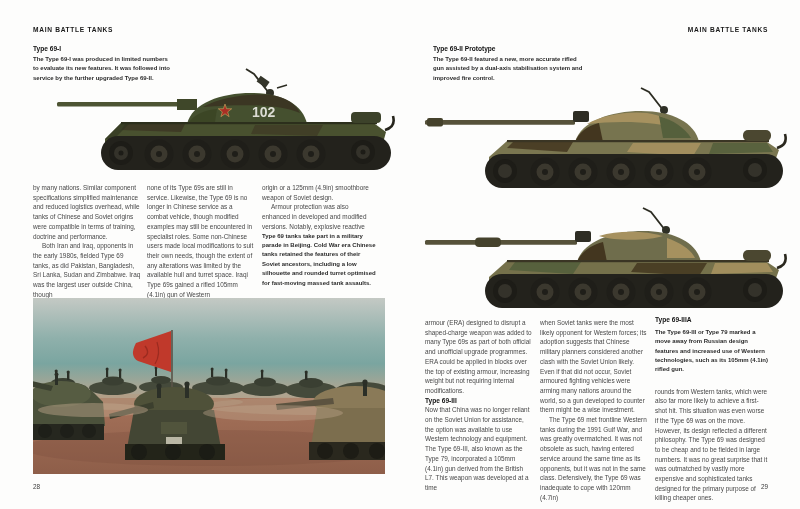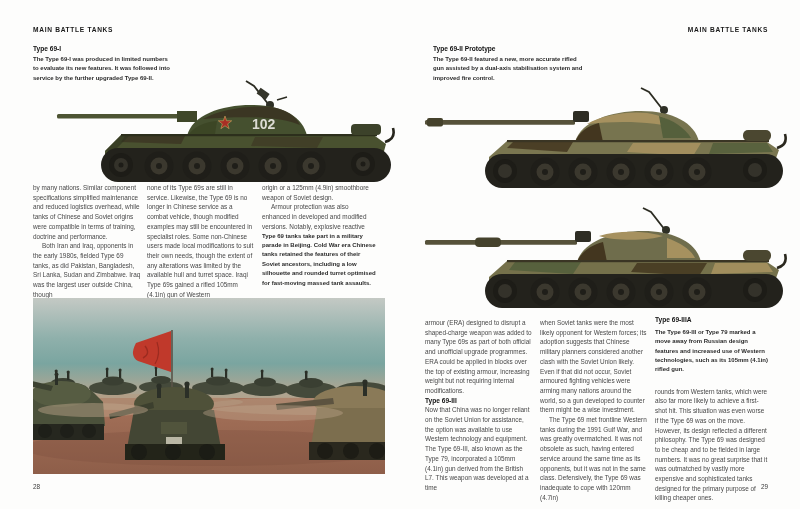--- a/index.html
+++ b/index.html
@@ -32,21 +32,21 @@
 
 <div class="spread">
 
   <div class="hdr hdr-left">MAIN BATTLE TANKS</div>
 
   <div class="plate-cap" style="left:33px; top:45px; width:140px;">
     <div class="plate-title">Type 69-I</div>
     <div class="cap-text">The Type 69-I was produced in limited numbers to evaluate its new features. It was followed into service by the further upgraded Type 69-II.</div>
   </div>
 
-  <div class="art" style="left:55px; top:78px; width:340px; height:110px;">
+  <div class="art" style="left:55px; top:66px; width:340px; height:110px;">
     <svg viewBox="0 0 340 110">
 
       <rect x="2" y="36" width="130" height="4.6" rx="1.5" fill="#4d5433"></rect>
       <rect x="122" y="33" width="20" height="11" fill="#3f4729"></rect>
 
       <path d="M214 27 L199 8 l-8 -5" stroke="#2c2c22" stroke-width="1.8" fill="none"></path>
       <rect x="203" y="12" width="11" height="7" fill="#34352a" transform="rotate(35 208 15)"></rect>
       <circle cx="215" cy="27" r="4" fill="#2f3026"></circle>
       <path d="M222 22 l10 -3" stroke="#2c2c22" stroke-width="1.4"></path>
 

